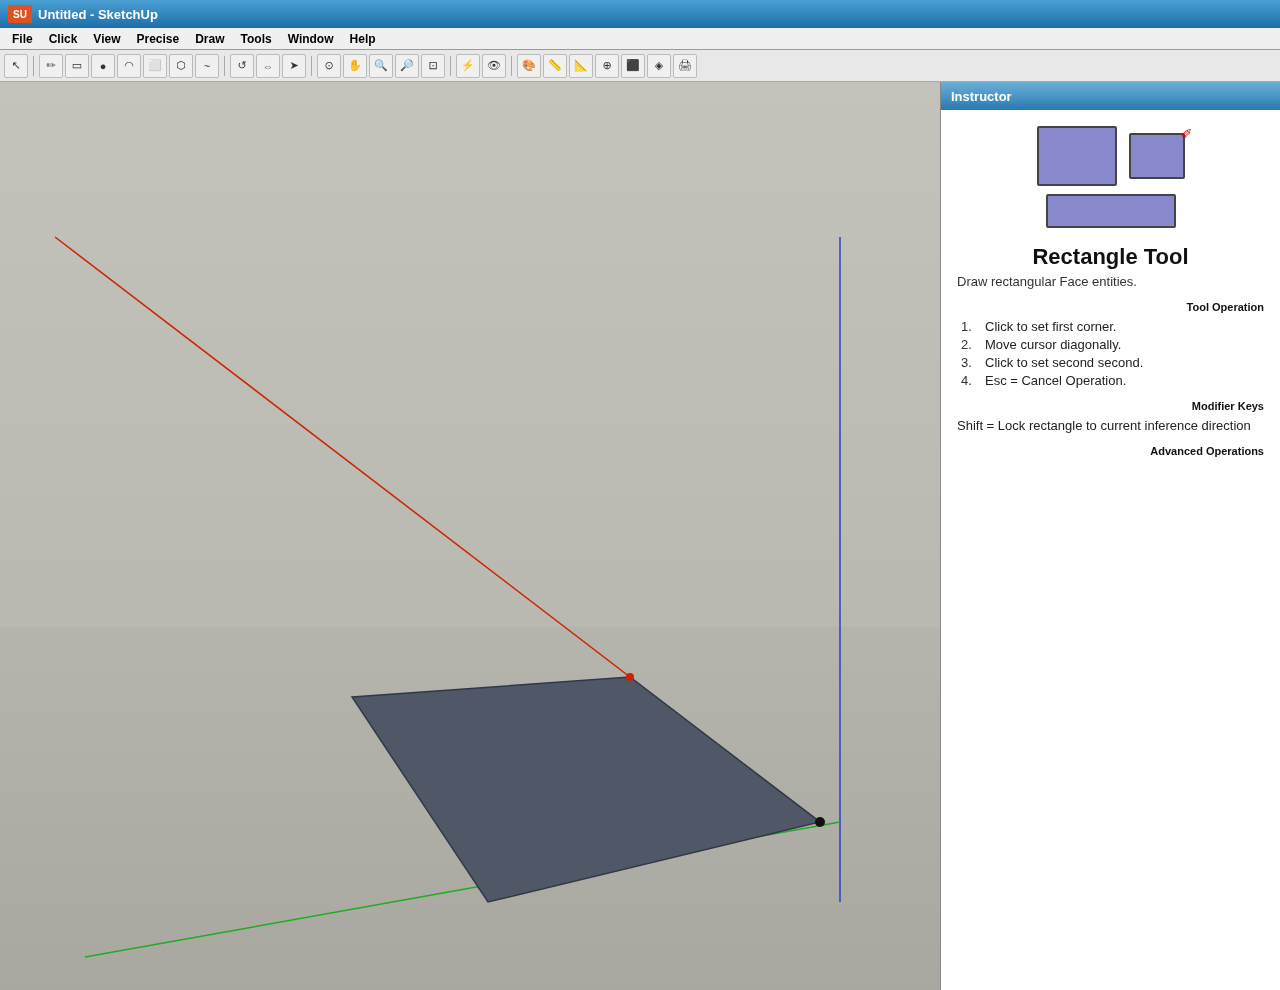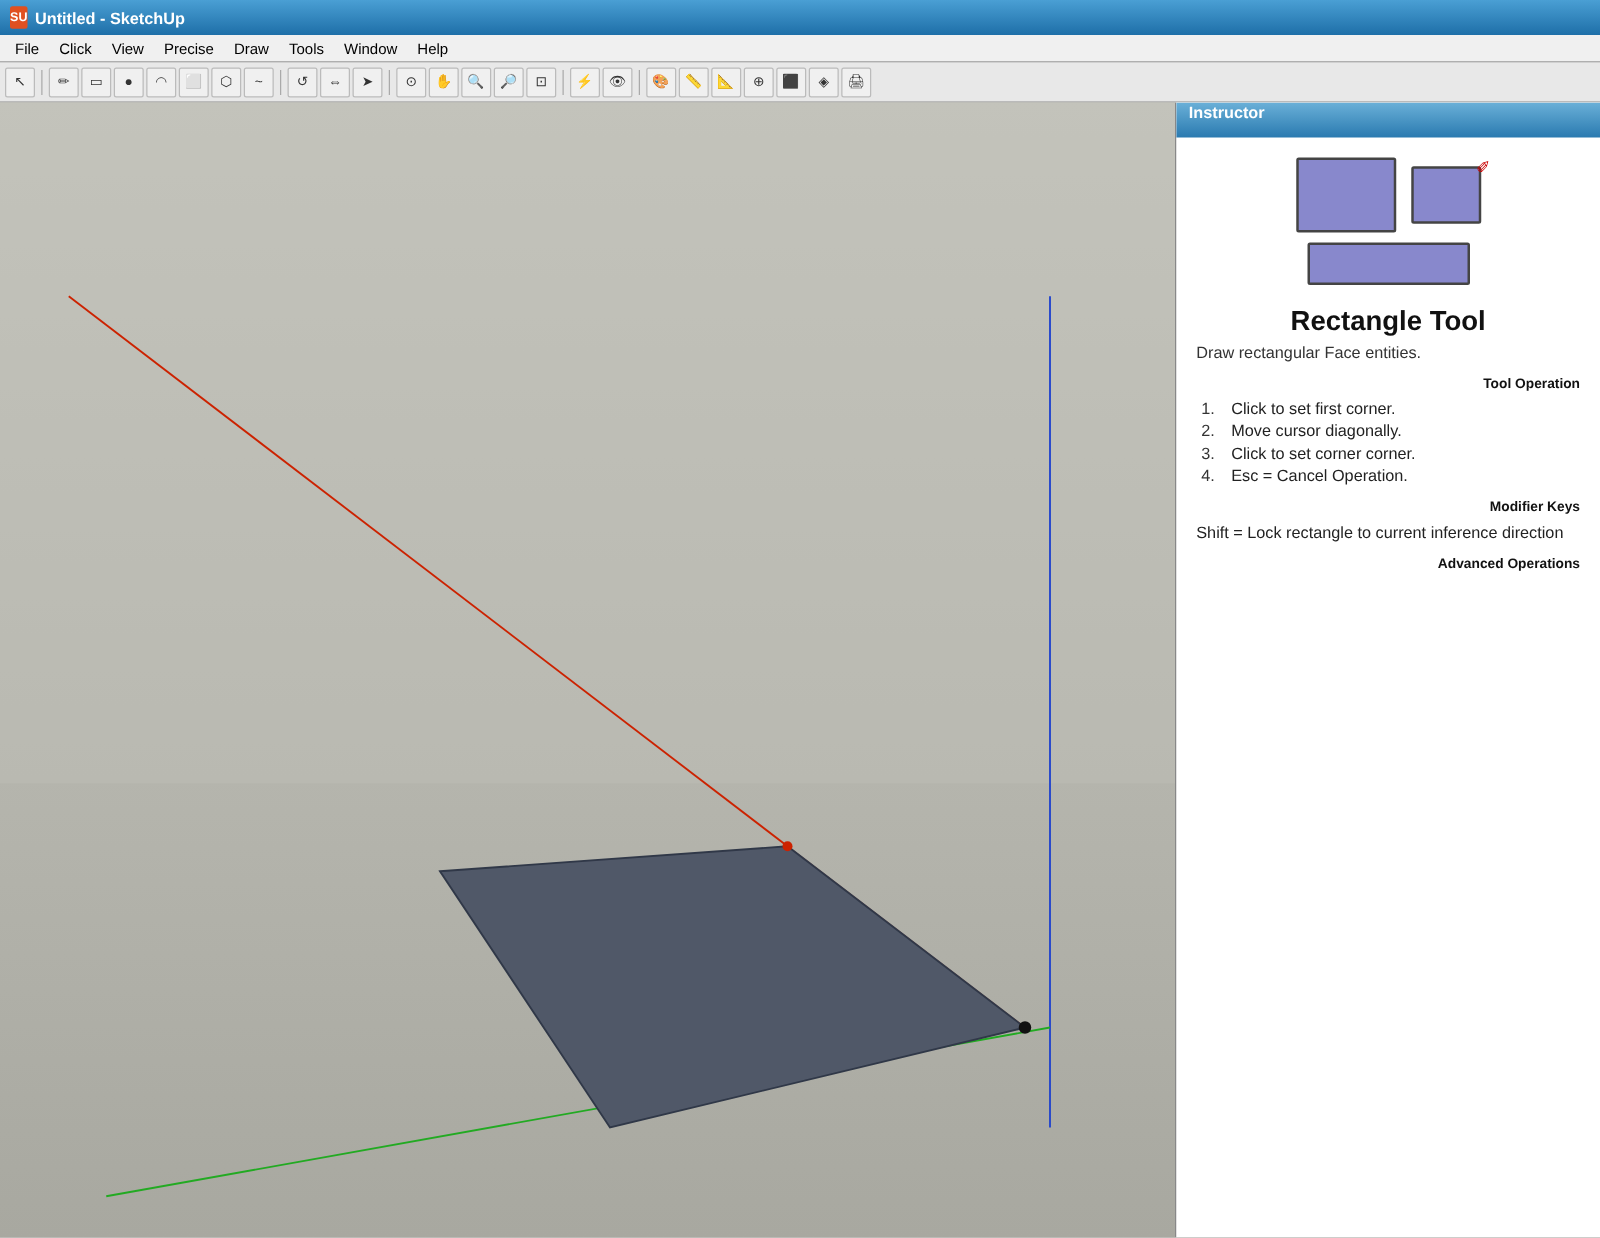--- a/index.html
+++ b/index.html
@@ -11,21 +11,21 @@
       background: linear-gradient(to bottom, #4a9fd4, #1e6fa8);
       display: flex;
       align-items: center;
       padding: 0 8px;
       color: white;
       font-size: 13px;
       font-weight: bold;
       user-select: none;
     }
     #title-bar .icon {
-      width: 14px; height: 18px;
+      width: 24px; height: 18px;
       background: #e05020;
       border-radius: 2px;
       margin-right: 6px;
       display: flex; align-items: center; justify-content: center;
       font-size: 10px; color: white; font-weight: bold;
     }
 
     
     #menu-bar {
       height: 22px;
@@ -33,20 +33,21 @@
       border-bottom: 1px solid #999;
       display: flex;
       align-items: center;
       padding: 0 4px;
     }
     .menu-item {
       padding: 2px 8px;
       cursor: pointer;
       font-size: 12px;
       color: #000;
+      font-weight: bold;
     }
 
     
     #toolbar {
       height: 32px;
       background: #e8e8e8;
       border-bottom: 1px solid #aaa;
       display: flex;
       align-items: center;
       padding: 0 4px;
@@ -91,20 +92,21 @@
       background: white;
       border-left: 1px solid #888;
       display: flex;
       flex-direction: column;
       overflow-y: auto;
     }
     #instructor-header {
       height: 28px;
       background: linear-gradient(to bottom, #6ab0d8, #2a7ab0);
       display: flex;
+      align-items: center;
       padding: 0 10px;
       color: white;
       font-size: 13px;
       font-weight: bold;
     }
     #instructor-body {
       padding: 16px;
       flex: 1;
     }
     #instructor-illustration {
@@ -309,21 +311,21 @@
       <li>
             <span class="op-num">1.</span>
             <span>Click to set first corner.</span>
           </li>
           <li>
             <span class="op-num">2.</span>
             <span>Move cursor diagonally.</span>
           </li>
           <li>
             <span class="op-num">3.</span>
-            <span>Click to set corner corner.</span>
+            <span>Click to set second second.</span>
           </li>
           <li>
             <span class="op-num">4.</span>
             <span>Esc = Cancel Operation.</span>
           </li>
         </ul>
 
       <div class="section-title">Modifier Keys</div>
       <div class="modifier-text">Shift = Lock rectangle to current inference direction</div>
 

